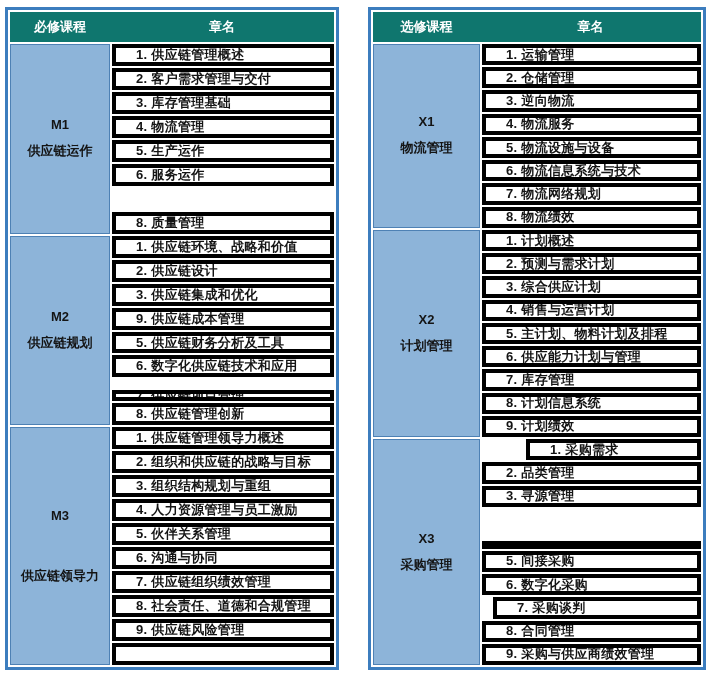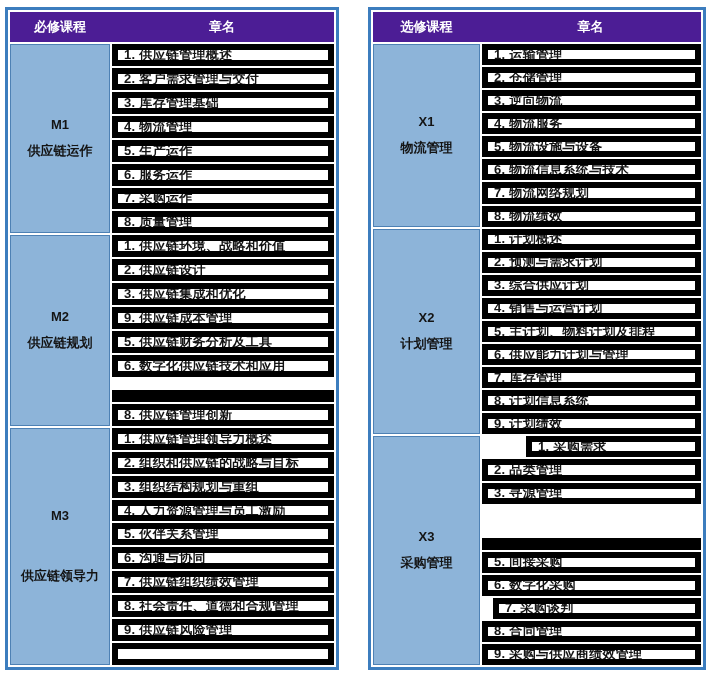--- a/index.html
+++ b/index.html
@@ -31,21 +31,21 @@
     grid-template-rows: 30px repeat(26, 1fr);
     gap: 2px;
   }
   .course-table:nth-child(2) {
     --col1: 107px;
     width: 338px;
   }
   .table-header {
     grid-column: 1 / 3;
     grid-row: 1;
-    background: #4c1d95;
+    background: #0f766e;
     color: #ffffff;
     font-weight: bold;
     font-size: 13px;
     display: flex;
     align-items: center;
   }
   .hdr-course {
     width: var(--col1);
     text-align: center;
   }
@@ -63,24 +63,24 @@
     justify-content: center;
     gap: 10px;
     font-weight: bold;
     font-size: 13px;
     color: #141414;
     text-align: center;
   }
   .chapter-cell {
     grid-column: 2;
     background: #ffffff;
-    border: 6px solid #000000;
+    border: 4px solid #000000;
     display: flex;
     align-items: center;
-    padding-left: 6px;
+    padding-left: 20px;
     font-weight: bold;
     font-size: 13px;
     color: #141414;
     letter-spacing: 0.3px;
     white-space: nowrap;
     overflow: hidden;
   }
 </style>
 </head>
 <body>
@@ -94,21 +94,20 @@
       <div class="section-cell" style="grid-row: 2 / span 8;">
         <span>M1</span>
         <span>供应链运作</span>
       </div>
       <div class="chapter-cell" style="grid-row: 2;">1. 供应链管理概述</div>
       <div class="chapter-cell" style="grid-row: 3;">2. 客户需求管理与交付</div>
       <div class="chapter-cell" style="grid-row: 4;">3. 库存管理基础</div>
       <div class="chapter-cell" style="grid-row: 5;">4. 物流管理</div>
       <div class="chapter-cell" style="grid-row: 6;">5. 生产运作</div>
       <div class="chapter-cell" style="grid-row: 7;">6. 服务运作</div>
-      <div class="chapter-cell" style="grid-row: 8;">7. 采购运作</div>
       <div class="chapter-cell" style="grid-row: 9;">8. 质量管理</div>
       <div class="section-cell" style="grid-row: 10 / span 8;">
         <span>M2</span>
         <span>供应链规划</span>
       </div>
       <div class="chapter-cell" style="grid-row: 10;">1. 供应链环境、战略和价值</div>
       <div class="chapter-cell" style="grid-row: 11;">2. 供应链设计</div>
       <div class="chapter-cell" style="grid-row: 12;">3. 供应链集成和优化</div>
       <div class="chapter-cell" style="grid-row: 13;">9. 供应链成本管理</div>
       <div class="chapter-cell" style="grid-row: 14;">5. 供应链财务分析及工具</div>

